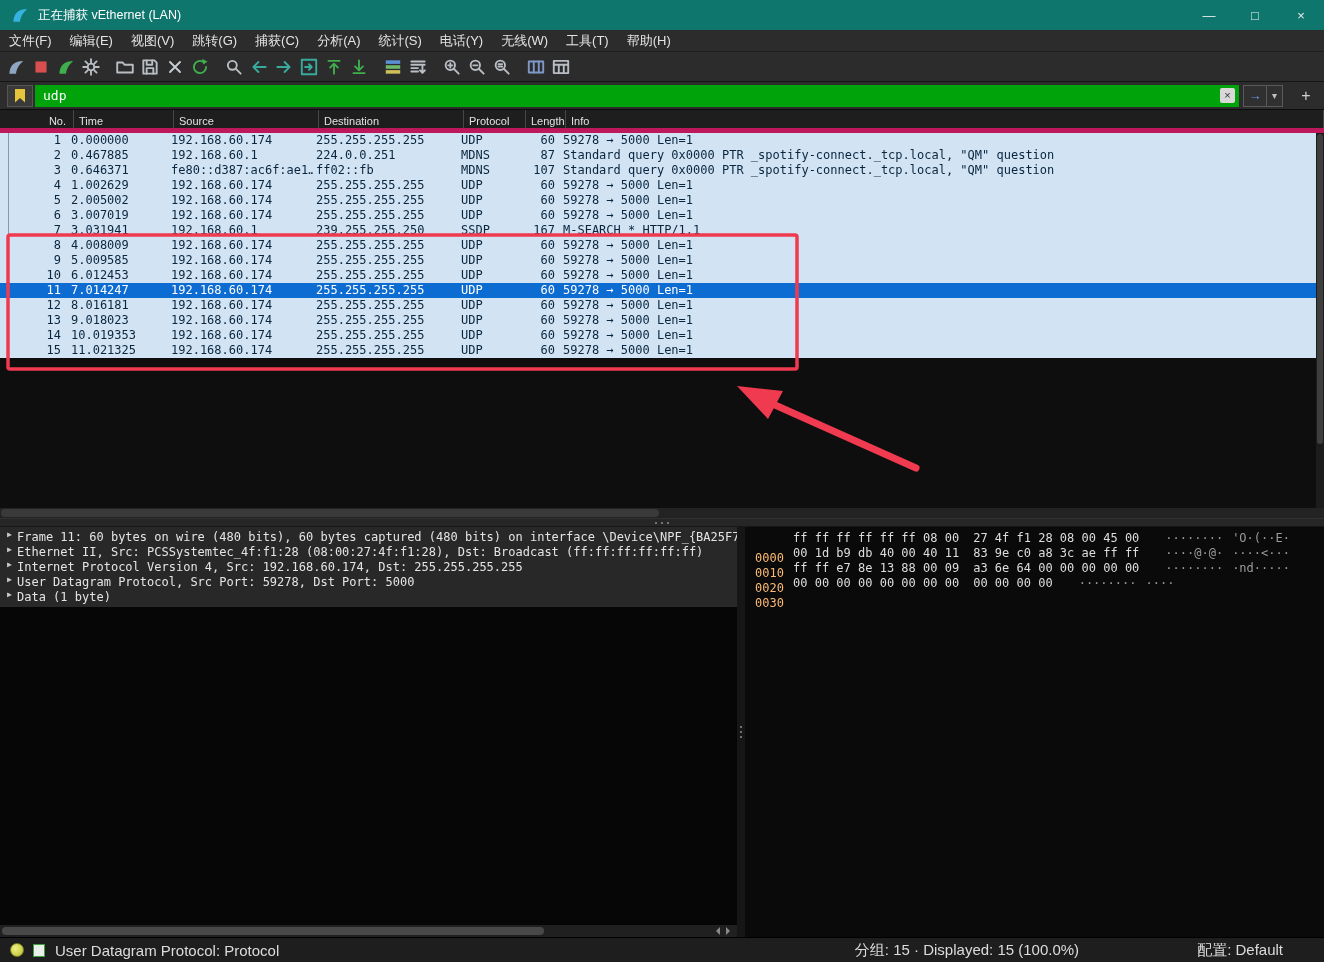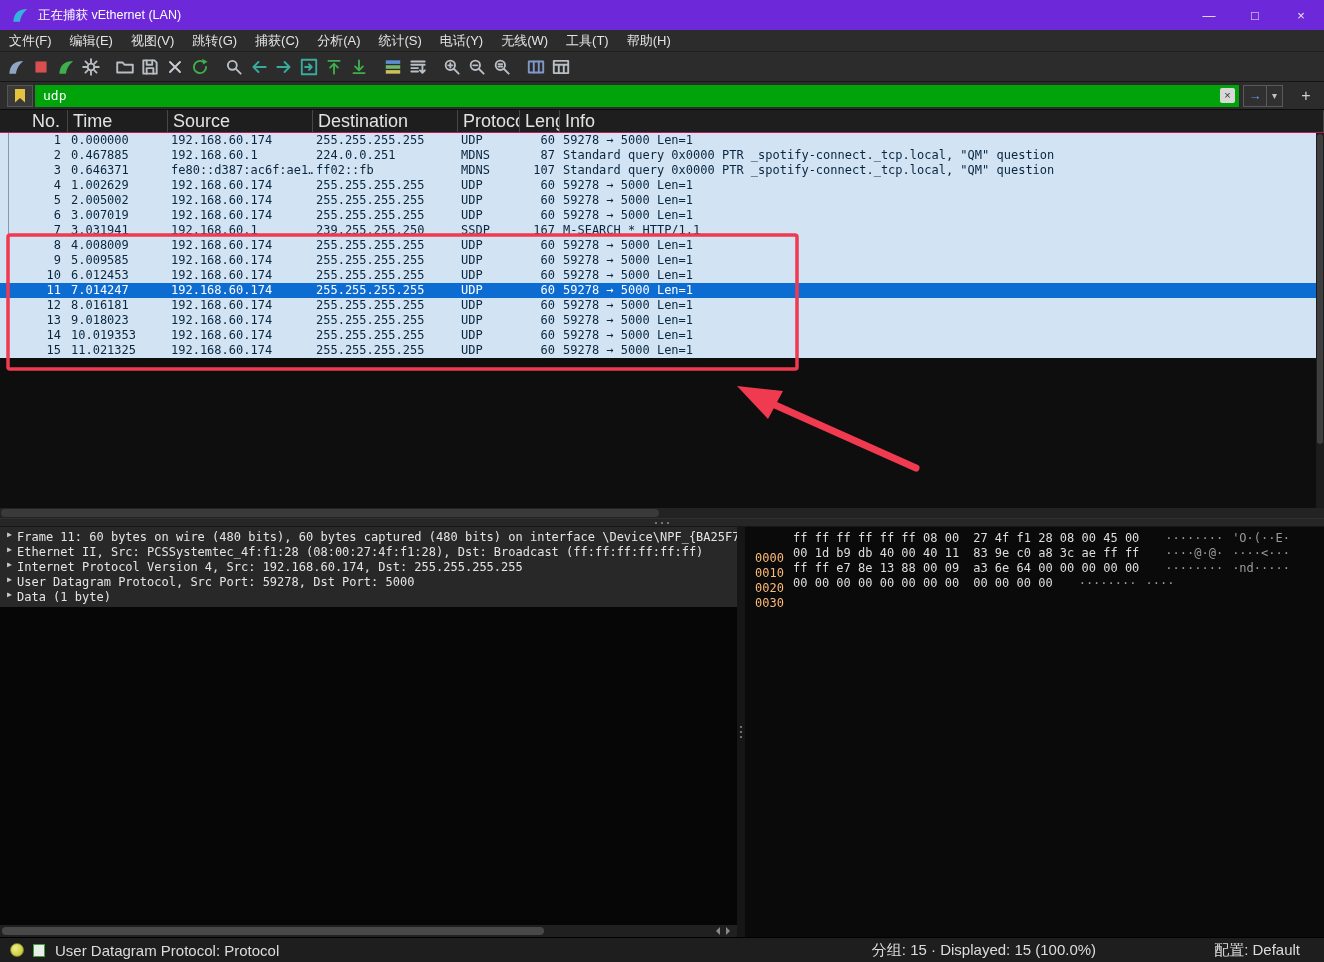--- a/index.html
+++ b/index.html
@@ -3,21 +3,21 @@
 <meta charset="utf-8">
 <style>
   * { box-sizing: border-box; margin: 0; padding: 0; }
   html,body { background:#000; }
   .app {
     position:relative; width:1324px; height:962px; overflow:hidden;
     background:#101010; font-family:"Liberation Sans", sans-serif;
     -webkit-font-smoothing:antialiased;
   }
   
-  .titlebar { height:30px; background:#6d28d9; display:flex; align-items:center; color:#fff; font-size:12.5px; }
+  .titlebar { height:30px; background:#0f766e; display:flex; align-items:center; color:#fff; font-size:12.5px; }
   .tb-logo { width:20px; height:20px; margin:0 8px 0 10px; display:flex; align-items:center; }
   .win-btns { margin-left:auto; display:flex; height:100%; }
   .win-btn { width:46px; display:flex; align-items:center; justify-content:center; font-size:13px; color:#ececec; }
   
   .menubar { height:22px; background:#2c2c2c; display:flex; align-items:center; color:#e4e4e4; font-size:13px; border-bottom:1px solid #1f1f1f;text-align:center; }
   .menu-item { padding:0 9px; line-height:21px; }
   
   .toolbar { height:30px; background:#2c2c2c; display:flex; align-items:center; padding-left:3px; border-bottom:1px solid #151515; }
   .tool-btn { width:25px; height:25px; display:flex; align-items:center; justify-content:center; }
   .tool-btn:nth-child(5), .tool-btn:nth-child(9), .tool-btn:nth-child(15),
@@ -27,21 +27,21 @@
   .bookmark-btn { width:26px; height:22px; background:#3a3a3a; border:1px solid #555; display:flex; align-items:center; justify-content:center; margin-right:2px; flex:none; }
   .bookmark-shape { width:10px; height:14px; background:#e5c43c; clip-path:polygon(0 0,100% 0,100% 100%,50% 68%,0 100%); }
   .filter-field { flex:1; height:22px; background:var(--filter-valid,#00a30a); display:flex; align-items:center; color:#fff; }
   .filter-text { font:13px "DejaVu Sans Mono", monospace; padding-left:8px; flex:1; }
   .filter-clear { width:15px; height:15px; background:#d8d8d8; color:#333; font-size:11px; line-height:15px; text-align:center; border-radius:2px; margin-right:4px; flex:none; }
   .filter-apply { width:24px; height:22px; border:1px solid #5a5a5a; background:#303030; color:#6f9bef; font-weight:bold; font-size:13px; text-align:center; line-height:20px; margin-left:4px; flex:none; }
   .filter-drop { width:16px; height:22px; border:1px solid #5a5a5a; border-left:none; background:#303030; color:#c0c0c0; font-size:10px; text-align:center; line-height:20px; flex:none; }
   .filter-add { width:22px; height:22px; color:#d0d0d0; font-size:16px; text-align:center; line-height:21px; margin-left:12px; flex:none; }
   
   .phead, .prow { display:grid; grid-template-columns:68px 100px 145px 145px 62px 40px 1fr; white-space:nowrap; }
-  .phead { height:23px; line-height:22px; background:#1e1e1e; color:#e2e2e2; font-size:18px; border-bottom:1px solid #be185d; }
+  .phead { height:23px; line-height:22px; background:#1e1e1e; color:#e2e2e2; font-size:11px; border-bottom:5px solid #be185d;padding-left:6px; }
   .phead .cell { border-right:1px solid #474747; padding-left:5px; overflow:hidden; }
   .prow { height:15px; line-height:15px; background:var(--row-bg,#d2e3f3); color:#08263f; font:12px "DejaVu Sans Mono", monospace; position:relative; }
   .prow::after { content:''; position:absolute; left:8px; top:0; bottom:0; width:1px; background:rgba(12,44,76,.40); }
   .prow.selected { background:var(--row-selected,#0d6cd1); color:#fff; }
   .prow.selected::after { background:rgba(255,255,255,.75); }
   .cell { overflow:hidden; }
   .c-no { text-align:right; padding-right:7px; }
   .c-length { text-align:right; padding-right:5px; }
   .c-time,.c-source,.c-destination,.c-protocol,.c-info { padding-left:3px; }
   .list-body { height:375px; background:#0e0e0e; position:relative; }
@@ -73,21 +73,21 @@
   .h-hex.h2 { margin-left:14px;text-align:right; }
   .h-asc { color:#9a9a9a; flex:none; }
   .h-asc.a1 { margin-left:26px; }
   .h-asc.a2 { margin-left:9px; }
   
   .statusbar { height:25px; background:#1e1e1e; border-top:1px solid #000; display:flex; align-items:center; padding:0 10px; color:#dcdcdc; font-size:15px; }
   .sb-expert { width:14px; height:14px; border-radius:50%; background:radial-gradient(circle at 35% 35%, #eef080, #b9bd2e); border:1px solid #7c7f20; flex:none; }
   .sb-comment { width:12px; height:13px; background:#e9efe9; border:1px solid #3f9e3f; margin-left:9px; flex:none; }
   .sb-msg { margin-left:10px; }
   .sb-stats { margin-left:auto; }
-  .sb-profile { margin-left:118px; margin-right:14px; }
+  .sb-profile { margin-left:118px; margin-right:31px; }
   
   .overlay { position:absolute; left:0; top:0; pointer-events:none; z-index:40; }
 </style>
 </head>
 <body>
 
 <div class="app">
 
   <div class="titlebar">
     <span class="tb-logo" id="titlebar-logo">

